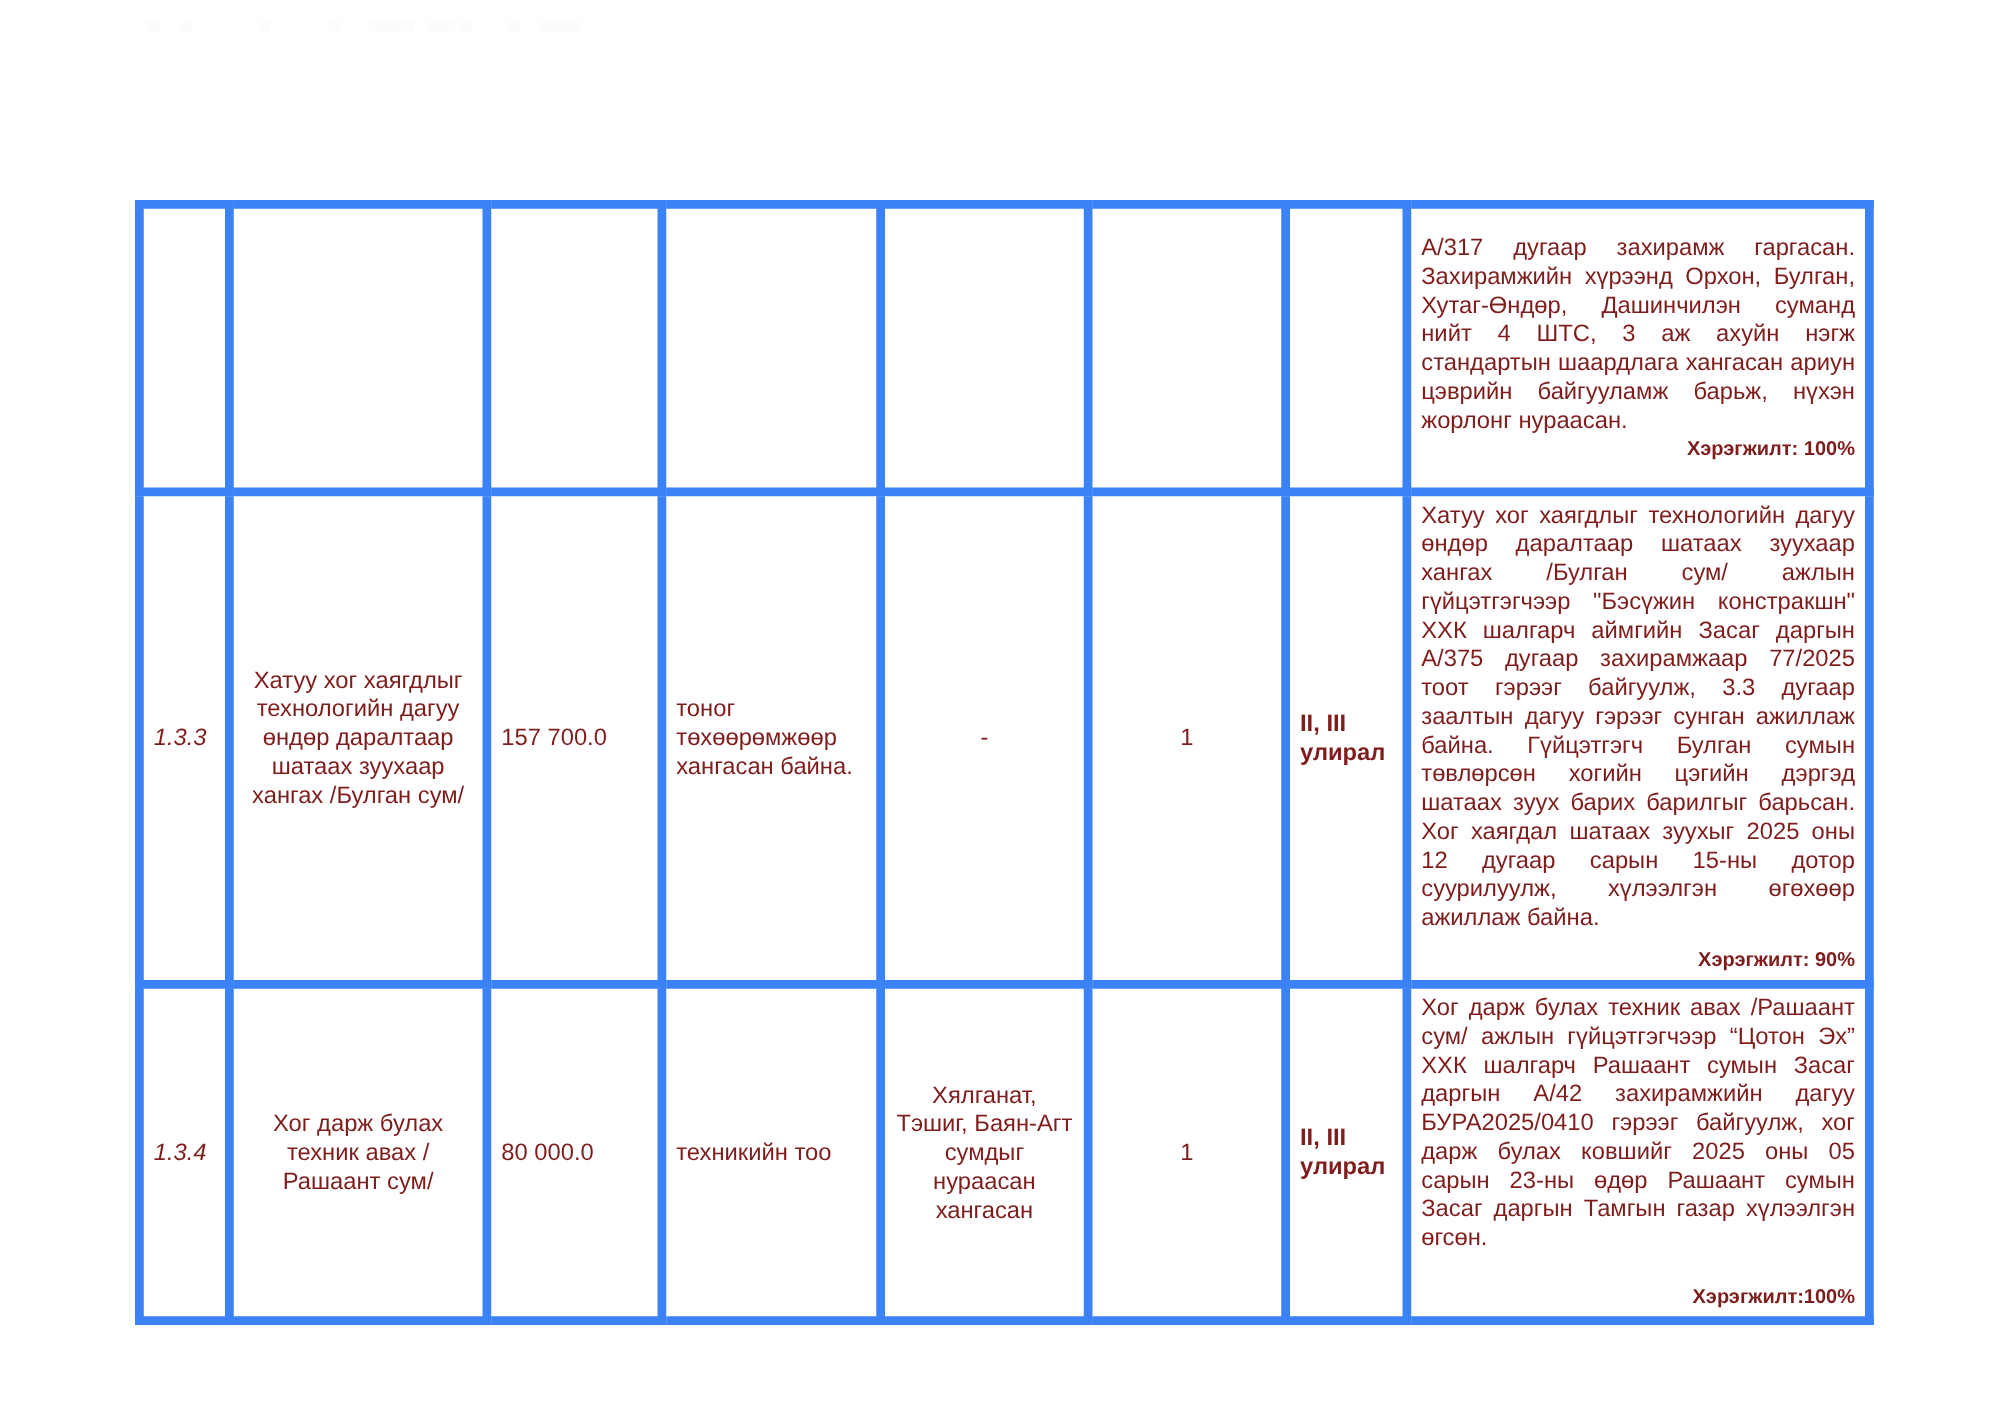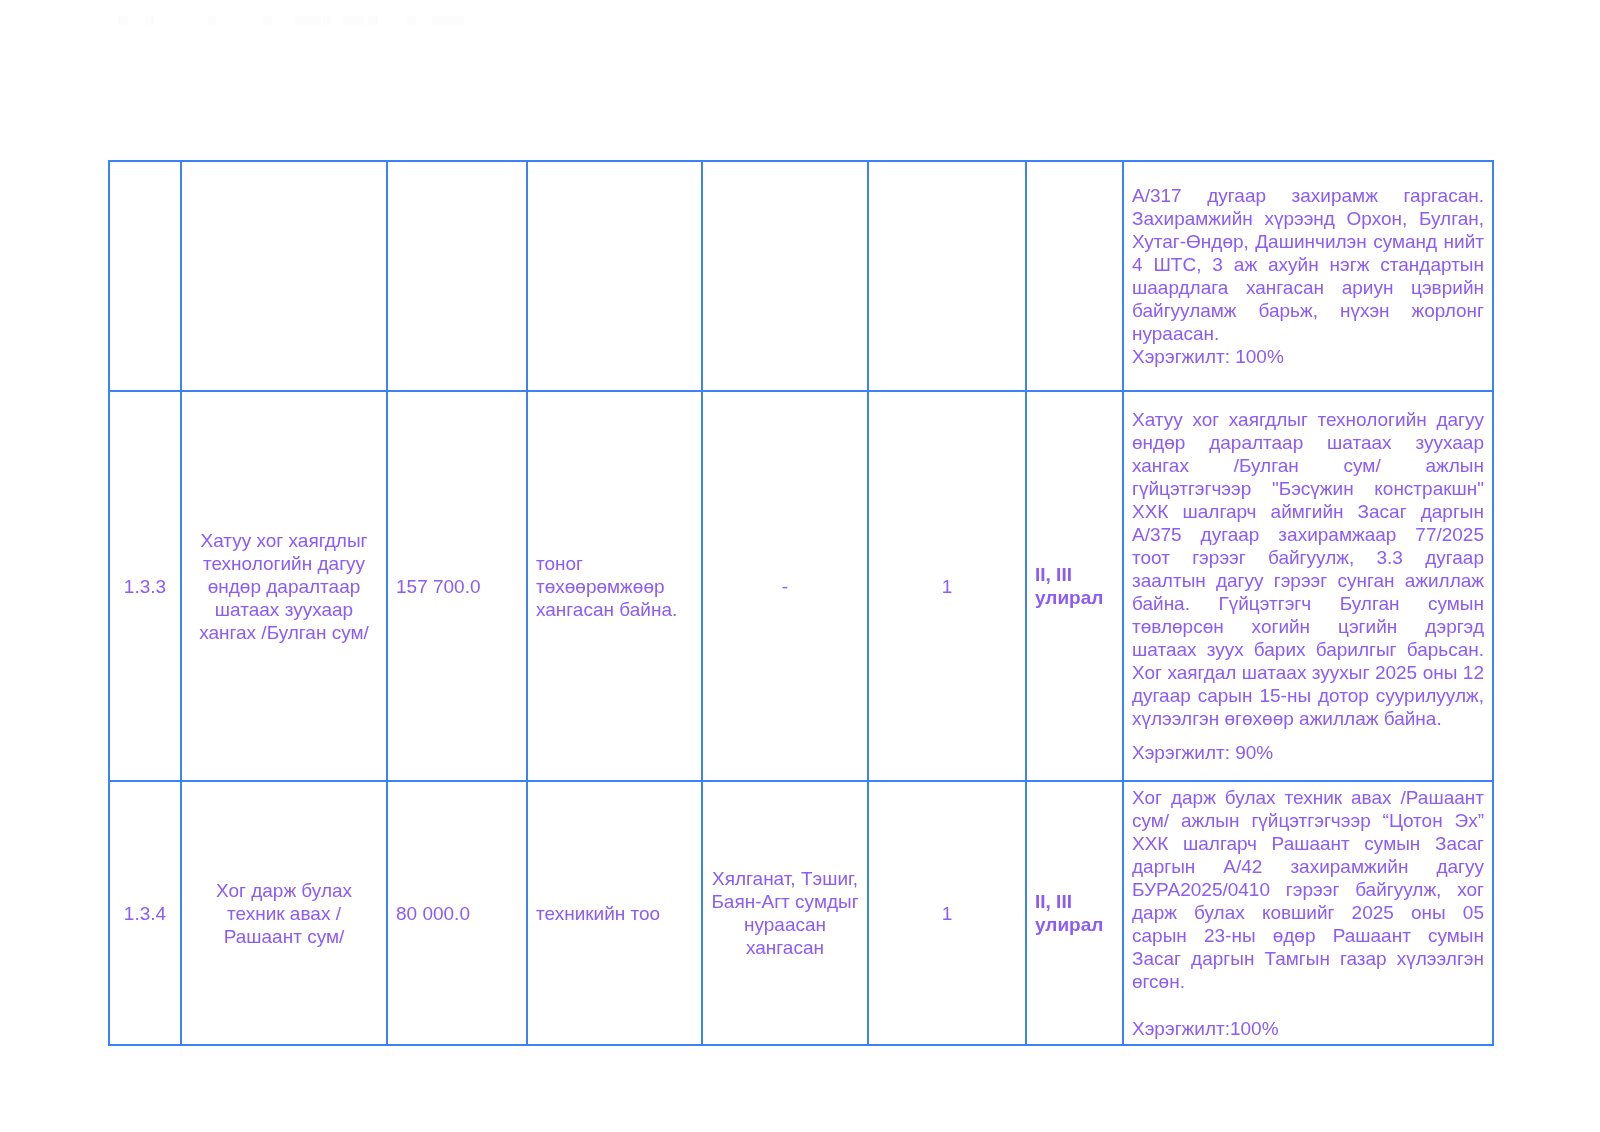--- a/index.html
+++ b/index.html
@@ -27,49 +27,49 @@
 
   table.report {
     position: absolute;
     left: 108px;
     top: 160px;
     width: 1384px;
     border-collapse: collapse;
     table-layout: fixed;
   }
   table.report td {
-    border: 2px solid #3b82f6;
+    border: 7px solid #3b82f6;
     vertical-align: middle;
     font-size: 19px;
     line-height: 23px;
-    color: #8b5cf6;
+    color: #7f1d1d;
     padding: 4px 8px;
     overflow: hidden;
   }
-  td.c-num    { text-align: center; }
+  td.c-num    { text-align: left; font-style: italic; }
   td.c-task   { text-align: center; padding: 4px 8px; }
   td.c-budget { text-align: left; font-size: 19.5px; }
   td.c-ind    { text-align: left; padding: 4px 13px; }
   td.c-target { text-align: center; padding: 4px 10px; }
   td.c-count  { text-align: center; }
   td.c-quarter{ padding: 4px 4px; font-weight: bold; }
   td.c-result {
     vertical-align: top;
     padding: 6px 9px 4px 11px;
     font-size: 18.5px;
     line-height: 23px;
   }
   .result-text {
     text-align: justify;
     text-justify: inter-word;
   }
   .grade {
-    text-align: left;
-    font-weight: normal;
-    font-size: 19px;
+    text-align: right;
+    font-weight: bold;
+    font-size: 16px;
   }
   tr.row-1 .grade { margin-top: 0; }
   tr.row-2 .grade { margin-top: 11px; }
   tr.row-3 .grade { margin-top: 24px; }
 </style>
 </head>
 <body>
 
 <div class="page">
 

